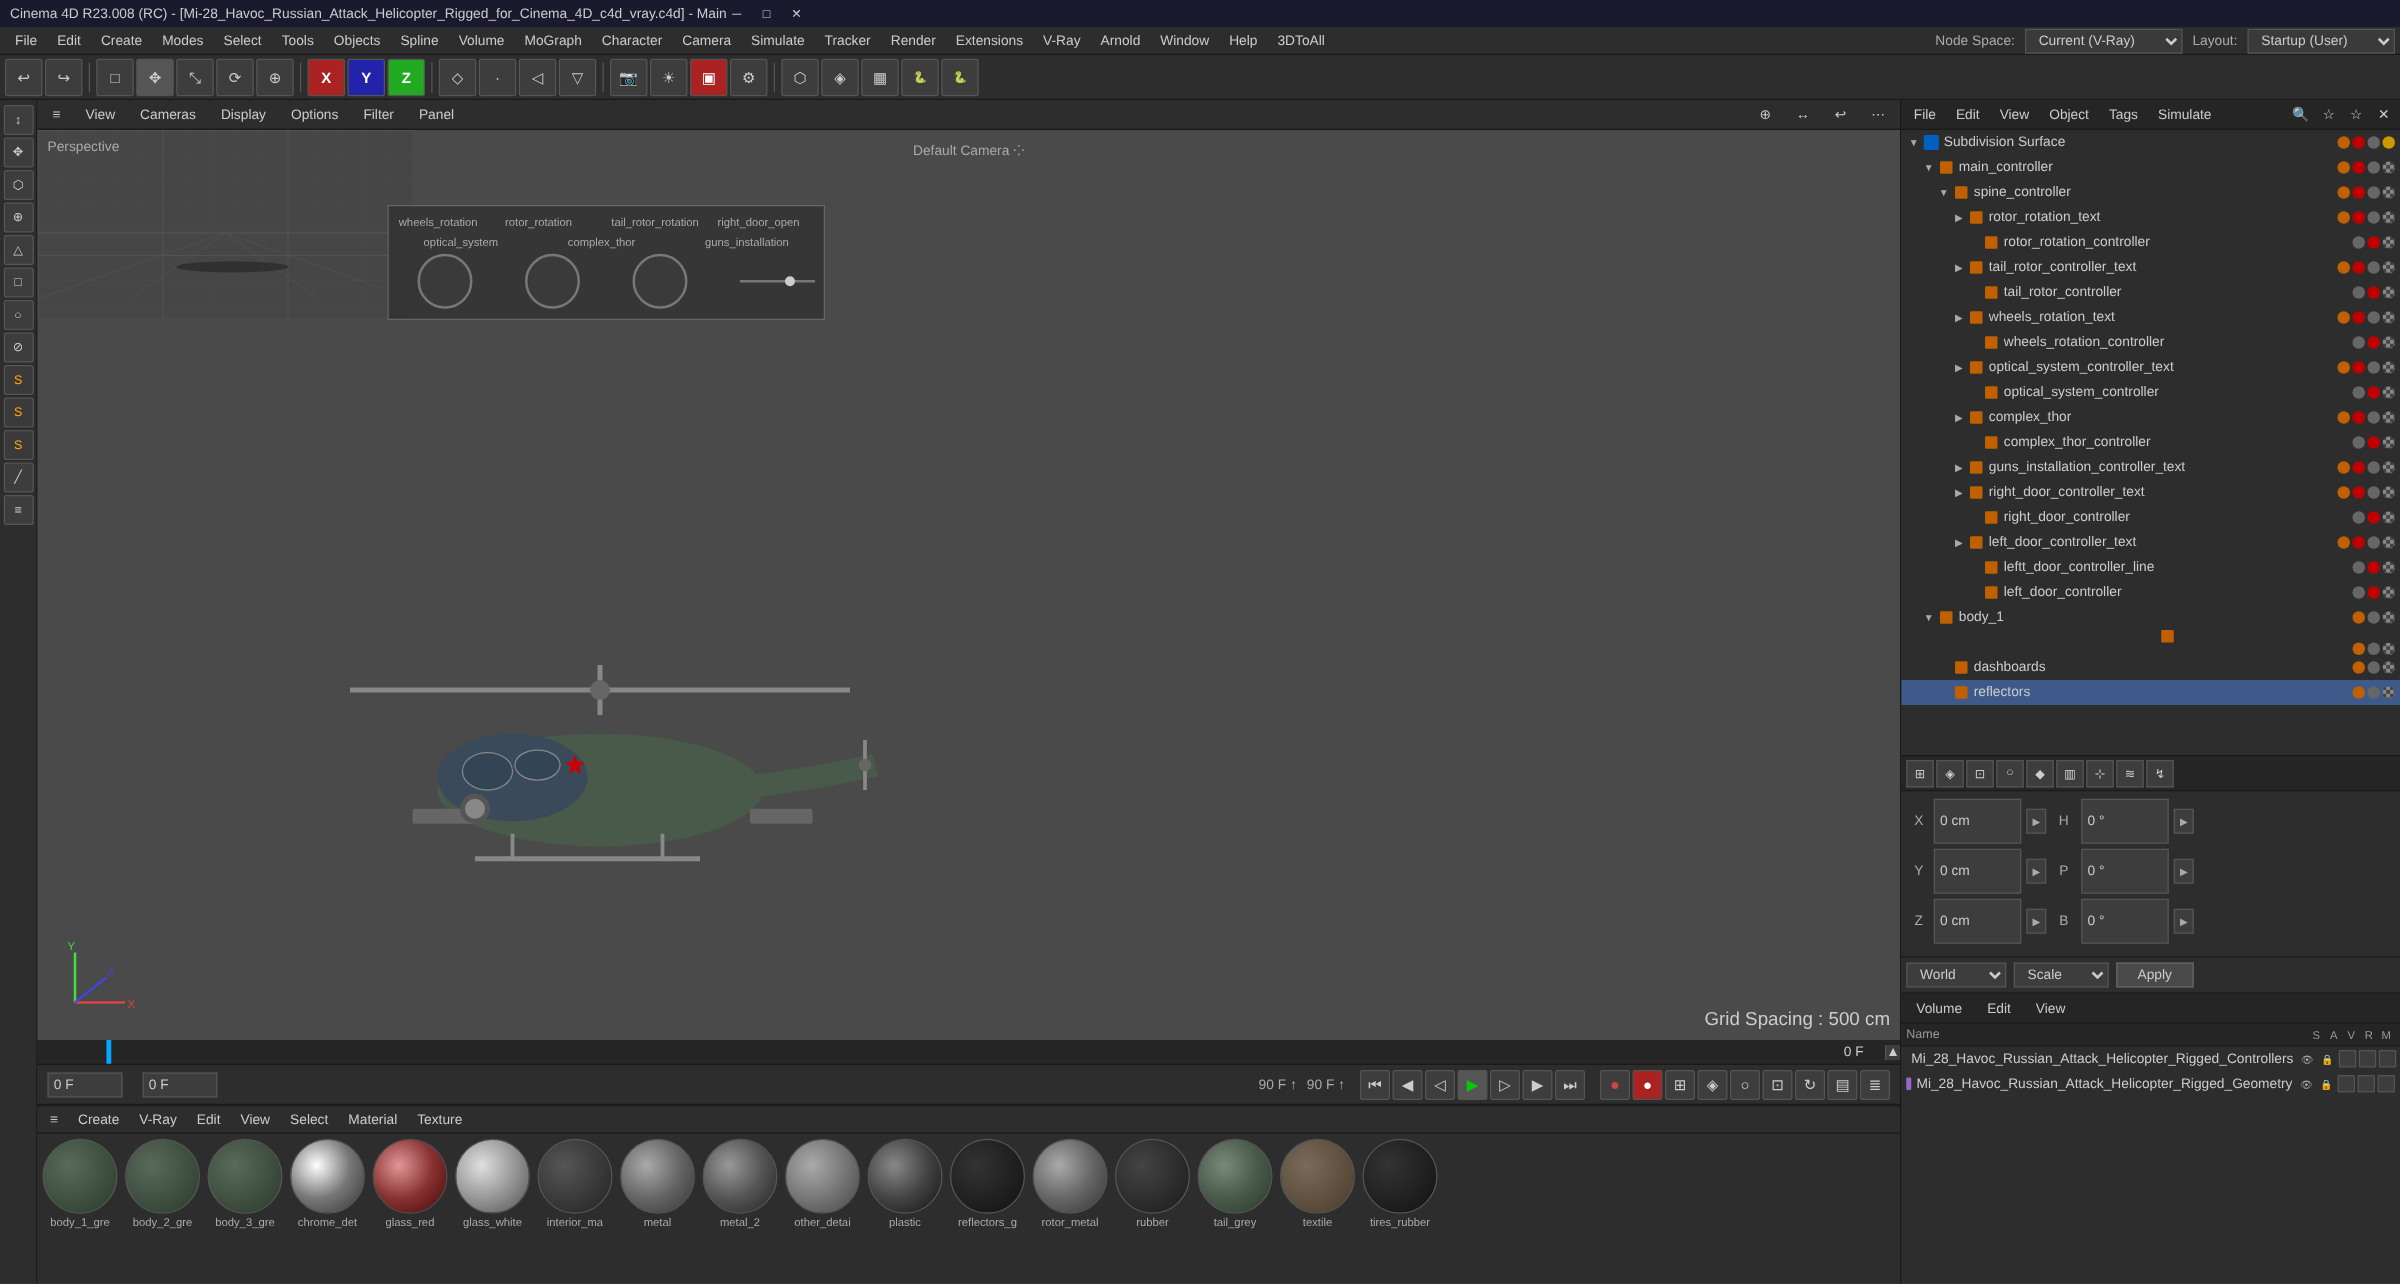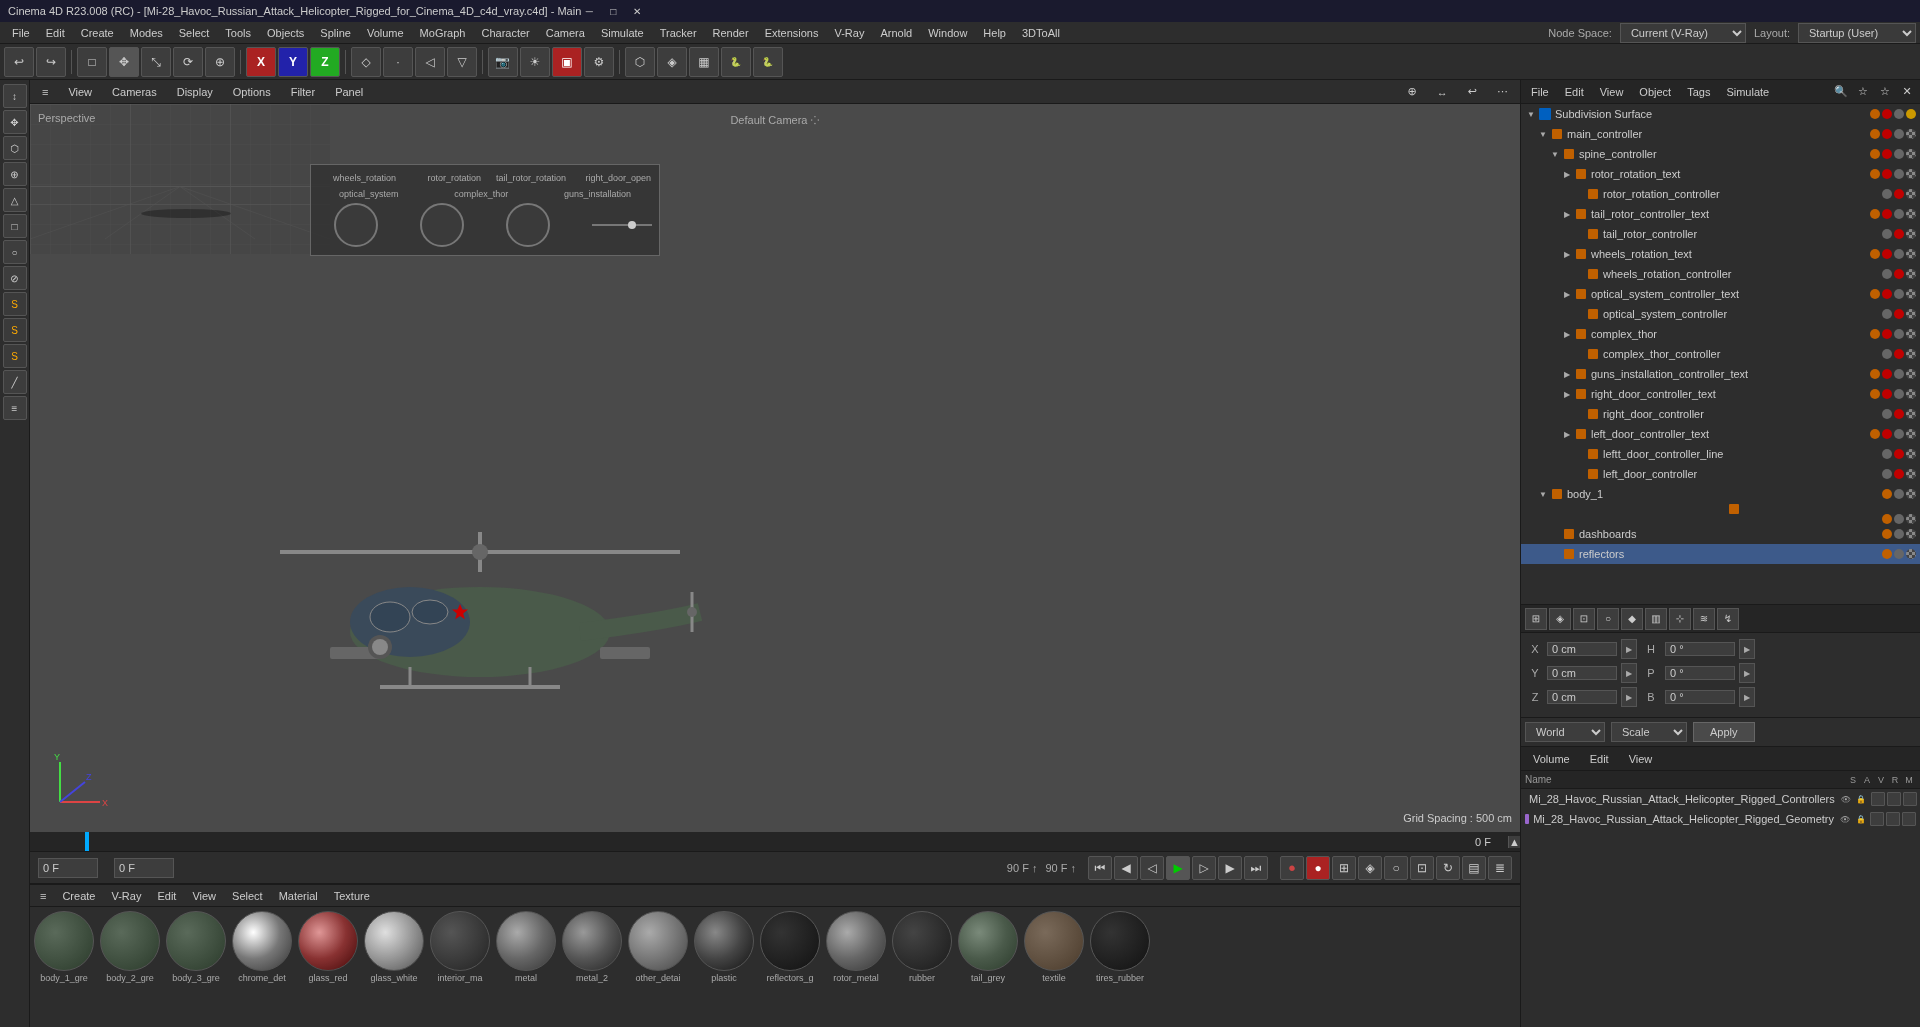--- a/index.html
+++ b/index.html
@@ -36,21 +36,21 @@
 
     
     #viewport-toolbar { background: #2d2d2d; height: 24px; display: flex; align-items: center; padding: 0 4px; border-bottom: 1px solid #1a1a1a; gap: 4px; }
     .vp-btn { padding: 2px 8px; cursor: pointer; color: #ccc; font-size: 11px; }
 
     
     #viewport { flex: 1; background: #4a4a4a; position: relative; overflow: hidden; min-height: 400px; }
     #viewport-grid { position: absolute; inset: 0; }
     #viewport-label { position: absolute; top: 8px; left: 8px; color: #aaa; font-size: 11px; }
     #viewport-camera { position: absolute; top: 8px; left: 50%; transform: translateX(-50%); color: #aaa; font-size: 11px; }
-    #grid-spacing { position: absolute; bottom: 8px; right: 8px; color: #ccc; font-size: 11px; }
+    #grid-spacing { position: absolute; bottom: 8px; right: 8px; color: #ccc; font-size: 15px; }
     #timeline-ruler { height: 20px; background: #252525; display: flex; align-items: center; position: relative; border-bottom: 1px solid #1a1a1a; }
     #timeline-ruler-track { flex: 1; position: relative; height: 100%; }
     #playback-controls { height: 32px; display: flex; align-items: center; padding: 0 8px; gap: 4px; background: #2d2d2d; border-bottom: 1px solid #1a1a1a; }
     .play-btn { width: 24px; height: 24px; display: flex; align-items: center; justify-content: center; background: #3d3d3d; border: 1px solid #555; cursor: pointer; color: #ccc; font-size: 12px; border-radius: 2px; }
     .frame-input { width: 60px; height: 20px; background: #3d3d3d; border: 1px solid #555; color: #ccc; padding: 0 4px; font-size: 11px; }
     #timeline-frame-indicator { width: 4px; height: 20px; background: #00aaff; position: absolute; left: 0; top: 0; }
 
     
     #material-strip { background: #2d2d2d; border-top: 1px solid #1a1a1a; }
     #material-strip-toolbar { height: 22px; display: flex; align-items: center; padding: 0 4px; border-bottom: 1px solid #1a1a1a; gap: 4px; }
@@ -81,21 +81,21 @@
     .dot-orange { background: #c06000; }
     .dot-red { background: #c00000; }
     .dot-grey { background: #666; }
     .dot-yellow { background: #cc9900; }
     .dot-checker { background: repeating-conic-gradient(#888 0% 25%, #444 0% 50%) 0 0 / 6px 6px; border-radius: 50%; }
 
     
     #properties-panel { background: #2d2d2d; border-top: 1px solid #1a1a1a; padding: 4px; }
     .coord-row { display: flex; align-items: center; gap: 4px; margin-bottom: 4px; }
     .coord-label { width: 16px; color: #aaa; font-size: 11px; text-align: center; }
-    .coord-input { width: 70px; height: 14px; background: #3d3d3d; border: 1px solid #555; color: #ccc; padding: 0 4px; font-size: 11px; }
+    .coord-input { width: 70px; height: 36px; background: #3d3d3d; border: 1px solid #555; color: #ccc; padding: 0 4px; font-size: 11px; }
     .coord-label2 { width: 20px; color: #aaa; font-size: 11px; text-align: center; }
     .coord-arrow { width: 16px; height: 20px; background: #3d3d3d; border: 1px solid #555; cursor: pointer; display: flex; align-items: center; justify-content: center; color: #aaa; font-size: 8px; }
 
     
     #bottom-props { display: flex; align-items: center; gap: 6px; padding: 4px; background: #2d2d2d; border-top: 1px solid #1a1a1a; }
     .world-dropdown { background: #3d3d3d; border: 1px solid #555; color: #ccc; padding: 2px 20px 2px 6px; font-size: 11px; cursor: pointer; }
     .scale-dropdown { background: #3d3d3d; border: 1px solid #555; color: #ccc; padding: 2px 20px 2px 6px; font-size: 11px; cursor: pointer; }
     .apply-btn { background: #4a4a4a; border: 1px solid #666; color: #ccc; padding: 3px 16px; font-size: 11px; cursor: pointer; }
 
     
@@ -115,21 +115,21 @@
     #axes { position: absolute; bottom: 20px; left: 20px; }
 
     
     ::-webkit-scrollbar { width: 8px; height: 8px; }
     ::-webkit-scrollbar-track { background: #2d2d2d; }
     ::-webkit-scrollbar-thumb { background: #555; border-radius: 2px; }
 
     
     #controller-hud { position: absolute; top: 60px; left: 280px; background: rgba(50,50,50,0.85); border: 1px solid #666; padding: 8px; width: 350px; }
     .hud-row { display: flex; gap: 8px; margin-bottom: 6px; }
-    .hud-label { font-size: 9px; color: #aaa; flex: 1; text-align: right; }
+    .hud-label { font-size: 9px; color: #aaa; flex: 1; text-align: left; }
     .hud-circles-row { display: flex; gap: 16px; }
     .hud-circle { width: 44px; height: 44px; border-radius: 50%; border: 2px solid #777; background: #3a3a3a; }
     .hud-bottom-label { font-size: 9px; color: #aaa; display: flex; gap: 16px; justify-content: space-around; margin-top: 4px; }
   </style>
 </head>
 <body>
 
 <div id="titlebar">
   <span>Cinema 4D R23.008 (RC) - [Mi-28_Havoc_Russian_Attack_Helicopter_Rigged_for_Cinema_4D_c4d_vray.c4d] - Main</span>
   <div id="titlebar-controls">

